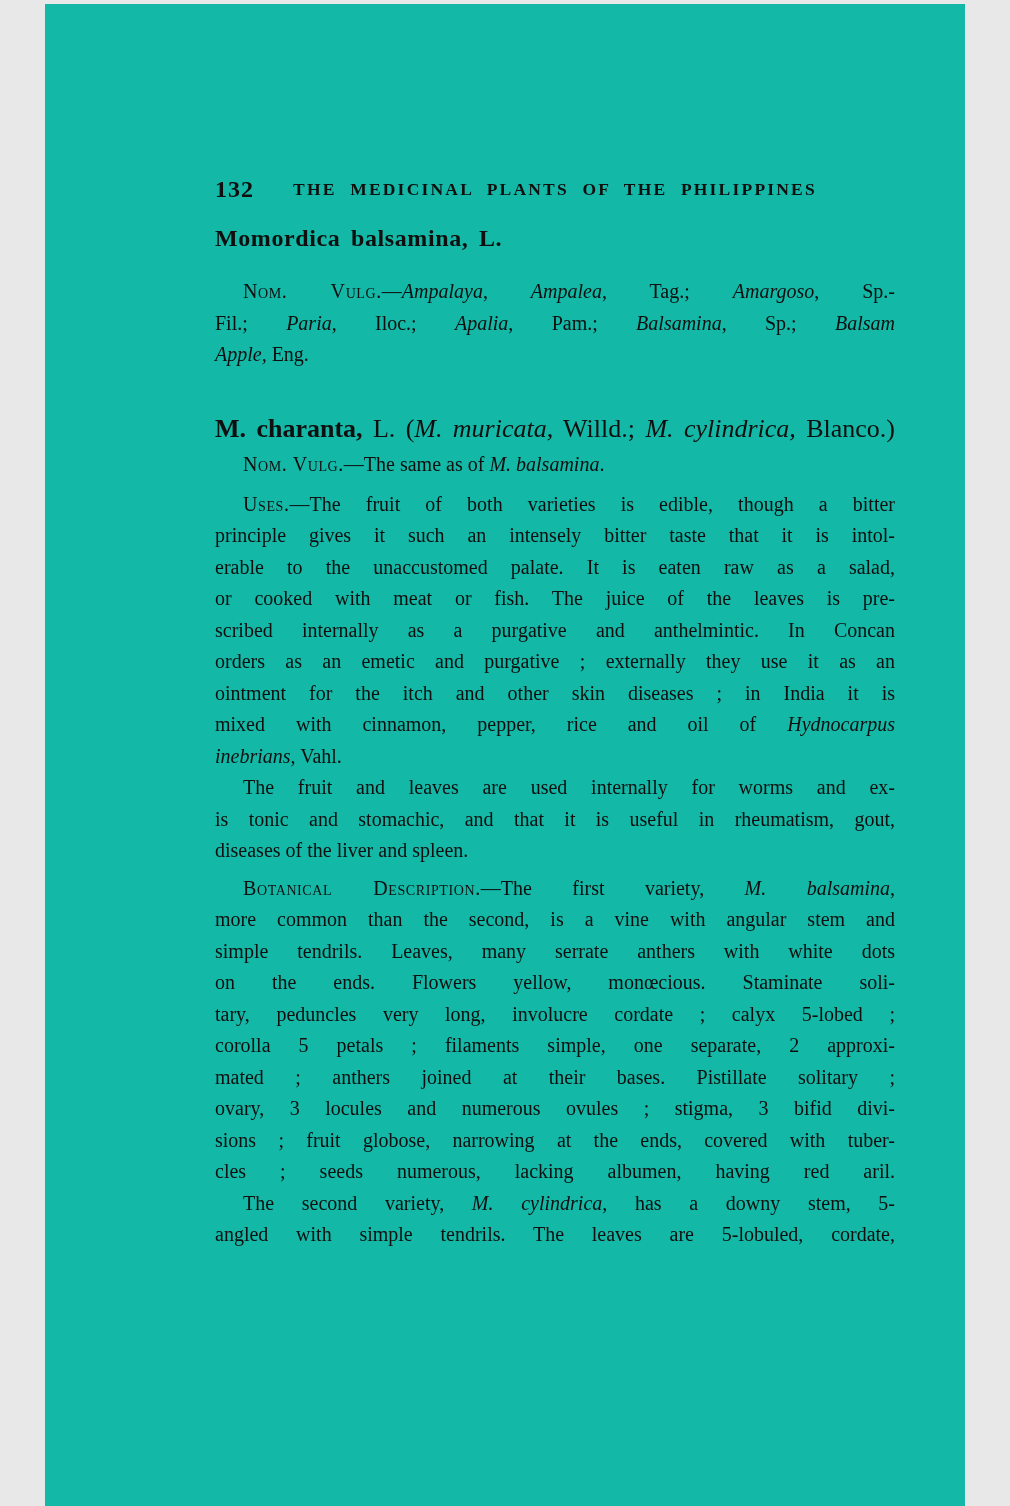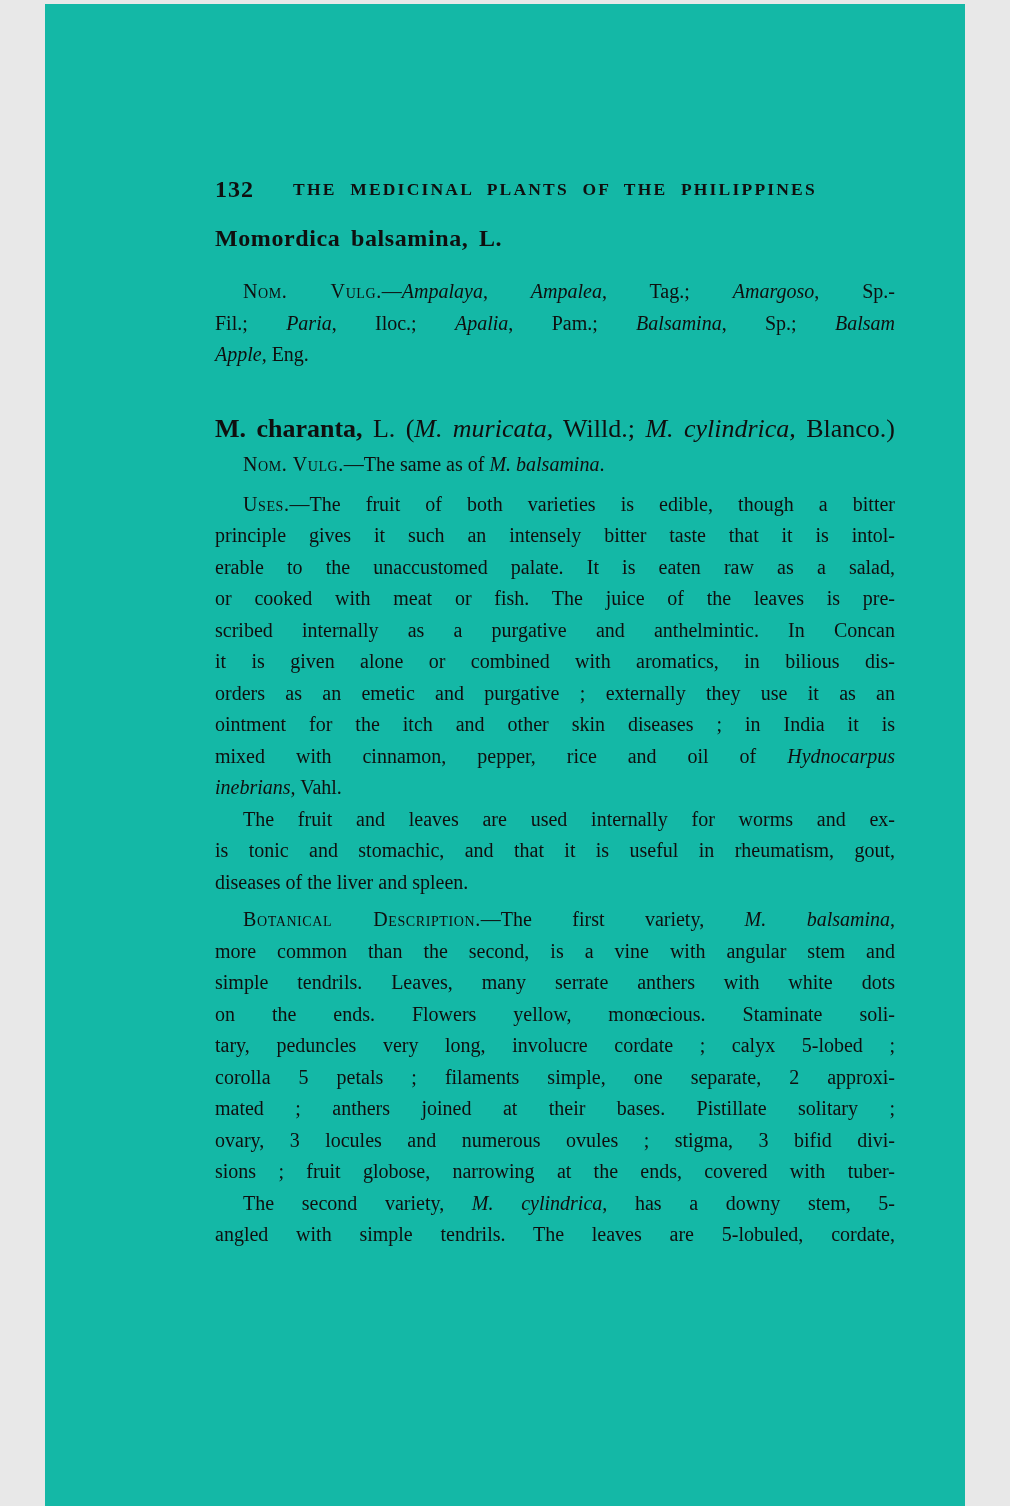--- a/index.html
+++ b/index.html
@@ -111,41 +111,41 @@
       </div>
       <div class="para indent" data-name="nom-vulg-charanta">
         <div class="tline lastline" data-name="text-line"><span class="sc">Nom. Vulg.</span><span>—The same as of </span><span class="i">M. balsamina</span><span>.</span></div>
       </div>
       <div class="para indent" data-name="para-uses">
         <div class="tline" data-name="text-line"><span class="sc">Uses.</span><span>—The fruit of both varieties is edible, though a bitter</span></div>
         <div class="tline" data-name="text-line"><span>principle gives it such an intensely bitter taste that it is intol-</span></div>
         <div class="tline" data-name="text-line"><span>erable to the unaccustomed palate.  It is eaten raw as a salad,</span></div>
         <div class="tline" data-name="text-line"><span>or cooked with meat or fish.  The juice of the leaves is pre-</span></div>
         <div class="tline" data-name="text-line"><span>scribed internally as a purgative and anthelmintic.  In Concan</span></div>
-        <div class="tline" data-name="text-line"><span>it is given alone or combined with aromatics, in bilious dis-</span></div>
         <div class="tline" data-name="text-line"><span>orders as an emetic and purgative ; externally they use it as an</span></div>
         <div class="tline" data-name="text-line"><span>ointment for the itch and other skin diseases ; in India it is</span></div>
         <div class="tline" data-name="text-line"><span>mixed with cinnamon, pepper, rice and oil of </span><span class="i">Hydnocarpus</span></div>
         <div class="tline lastline" data-name="text-line"><span class="i">inebrians,</span><span> Vahl.</span></div>
       </div>
       <div class="para indent" data-name="para-fruit-leaves">
         <div class="tline" data-name="text-line"><span>The fruit and leaves are used internally for worms and ex-</span></div>
         <div class="tline" data-name="text-line"><span>is tonic and stomachic, and that it is useful in rheumatism, gout,</span></div>
         <div class="tline lastline" data-name="text-line"><span>diseases of the liver and spleen.</span></div>
       </div>
       <div class="para indent" data-name="para-botanical-description">
         <div class="tline" data-name="text-line"><span class="sc">Botanical Description.</span><span>—The first variety, </span><span class="i">M. balsamina</span><span>,</span></div>
         <div class="tline" data-name="text-line"><span>more common than the second, is a vine with angular stem and</span></div>
         <div class="tline" data-name="text-line"><span>simple tendrils.  Leaves, many serrate anthers with white dots</span></div>
         <div class="tline" data-name="text-line"><span>on the ends.  Flowers yellow, monœcious.  Staminate soli-</span></div>
         <div class="tline" data-name="text-line"><span>tary, peduncles very long, involucre cordate ; calyx 5-lobed ;</span></div>
         <div class="tline" data-name="text-line"><span>corolla 5 petals ; filaments simple, one separate, 2 approxi-</span></div>
         <div class="tline" data-name="text-line"><span>mated ; anthers joined at their bases.  Pistillate solitary ;</span></div>
         <div class="tline" data-name="text-line"><span>ovary, 3 locules and numerous ovules ; stigma, 3 bifid divi-</span></div>
         <div class="tline" data-name="text-line"><span>sions ; fruit globose, narrowing at the ends, covered with tuber-</span></div>
+        <div class="tline" data-name="text-line"><span>cles ; seeds numerous, lacking albumen, having red aril.</span></div>
       </div>
       <div class="para indent" data-name="para-second-variety">
         <div class="tline" data-name="text-line"><span>The second variety, </span><span class="i">M. cylindrica,</span><span> has a downy stem, 5-</span></div>
         <div class="tline" data-name="text-line"><span>angled with simple tendrils.  The leaves are 5-lobuled, cordate,</span></div>
       </div>
     </div>
 
 </div>
 
 </body></html>

